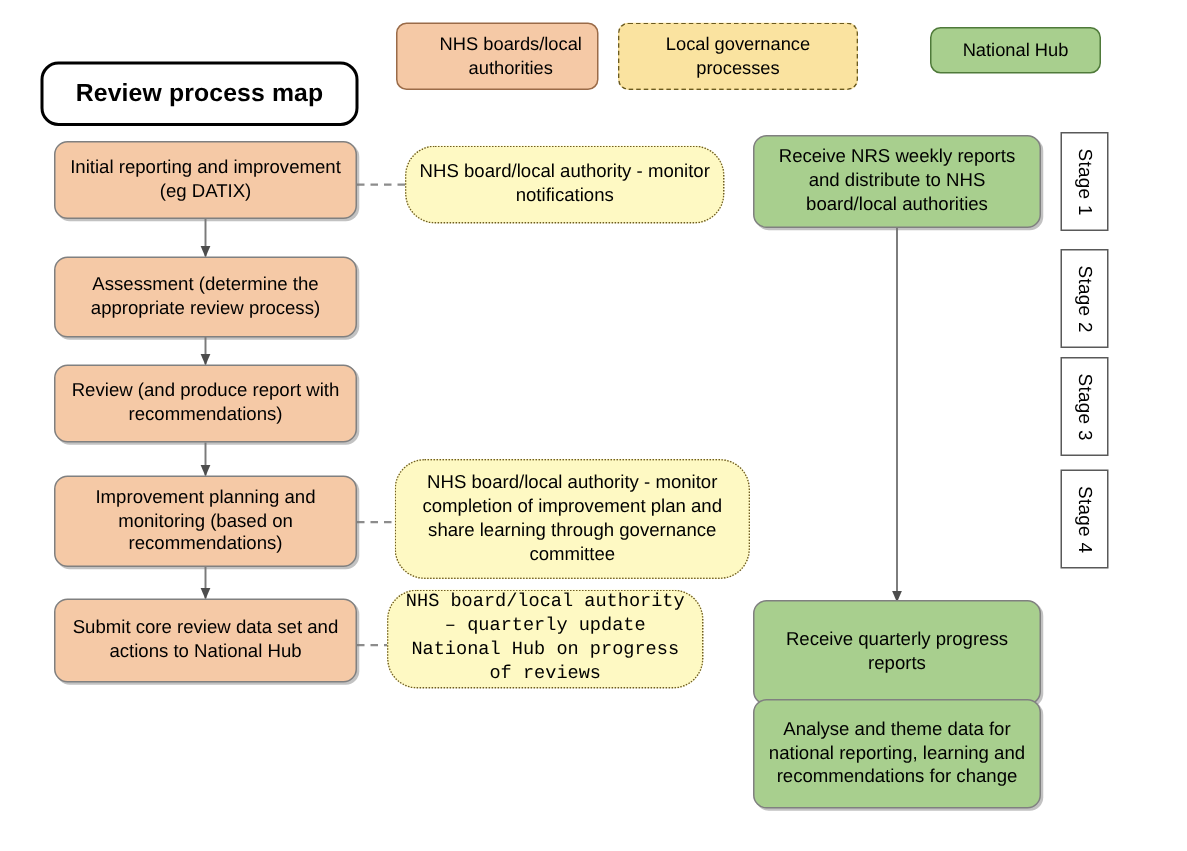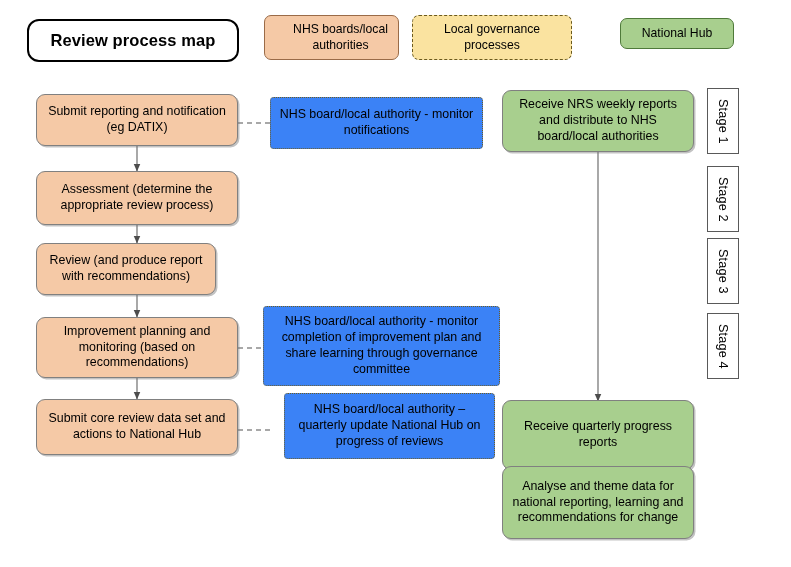--- a/index.html
+++ b/index.html
@@ -33,20 +33,21 @@
     white-space: pre-line;
   }
   
   .title-box {
     border: 2px solid #000000;
     border-radius: 12px;
     background: #ffffff;
     font-weight: bold;
     font-size: 16.5px;
     letter-spacing: 0.1px;
+    margin-top: 22px;
   }
   
   .legend-chip {
     border-radius: 7px;
     font-size: 12.2px;
   }
   .legend-peach {
     background: #F5C9A6;
     border: 1.4px solid #9a6b48;
     padding-left: 24px;
@@ -61,23 +62,23 @@
   }
   
   .peach-box {
     background: #F5C9A6;
     border: 1.4px solid #808080;
     border-radius: 9px;
     font-size: 12.4px;
     box-shadow: 1.5px 1.5px 0 rgba(120,120,120,0.45);
   }
   .yellow-box {
-    background: #3b82f6;
+    background: #fef9c3;
     border: 1.7px dotted #6f5d22;
-    border-radius: 4px;
+    border-radius: 20px;
     font-size: 12.4px;
   }
   .green-box {
     background: #A8CF8E;
     border: 1.4px solid #808080;
     border-radius: 9px;
     font-size: 12.4px;
     box-shadow: 1.5px 1.5px 0 rgba(120,120,120,0.45);
     justify-content: center;
   }
@@ -142,48 +143,48 @@
     <span>NHS boards/local authorities</span>
   </div>
   <div class="node legend-chip legend-yellow" style="left:412px; top:15px; width:160px; height:45px;">
     <span>Local governance processes</span>
   </div>
   <div class="node legend-chip legend-green" style="left:596px; top:18px; width:114px; height:31px;margin-left:24px;">
     <span>National Hub</span>
   </div>
 
   <div class="node peach-box" style="left:36px; top:94px; width:202px; height:52px;">
-    <span>Submit reporting and notification (eg DATIX)</span>
+    <span>Initial reporting and improvement (eg DATIX)</span>
   </div>
 
   <div class="node peach-box" style="left:36px; top:171px; width:202px; height:54px;">
     <span>Assessment (determine the appropriate review process)</span>
   </div>
 
-  <div class="node peach-box" style="left:36px; top:243px; width:180px; height:52px;">
+  <div class="node peach-box" style="left:36px; top:243px; width:202px; height:52px;">
     <span>Review (and produce report with recommendations)</span>
   </div>
 
   <div class="node peach-box" style="left:36px; top:317px; width:202px; height:61px;">
     <span>Improvement planning and monitoring (based on recommendations)</span>
   </div>
 
   <div class="node peach-box" style="left:36px; top:399px; width:202px; height:56px;">
     <span>Submit core review data set and actions to National Hub</span>
   </div>
 
   <div class="node yellow-box" style="left:270px; top:97px; width:213px; height:52px;">
     <span>NHS board/local authority - monitor notifications</span>
   </div>
 
   <div class="node yellow-box" style="left:263px; top:306px; width:237px; height:80px;">
     <span>NHS board/local authority - monitor completion of improvement plan and share learning through governance committee</span>
   </div>
 
-  <div class="node yellow-box" style="left:284px; top:393px; width:211px; height:66px;">
+  <div class="node yellow-box" style="left:258px; top:393px; width:211px; height:66px;font-family:Liberation Mono, monospace;">
     <span>NHS board/local authority – quarterly update National Hub on progress of reviews</span>
   </div>
 
   <div class="node green-box" style="left:502px; top:90px; width:192px; height:62px;">
     <span>Receive NRS weekly reports and distribute to NHS board/local authorities</span>
   </div>
 
   <div class="node green-box" style="left:502px; top:400px; width:192px; height:70px;">
     <span>Receive quarterly progress reports</span>
   </div>

